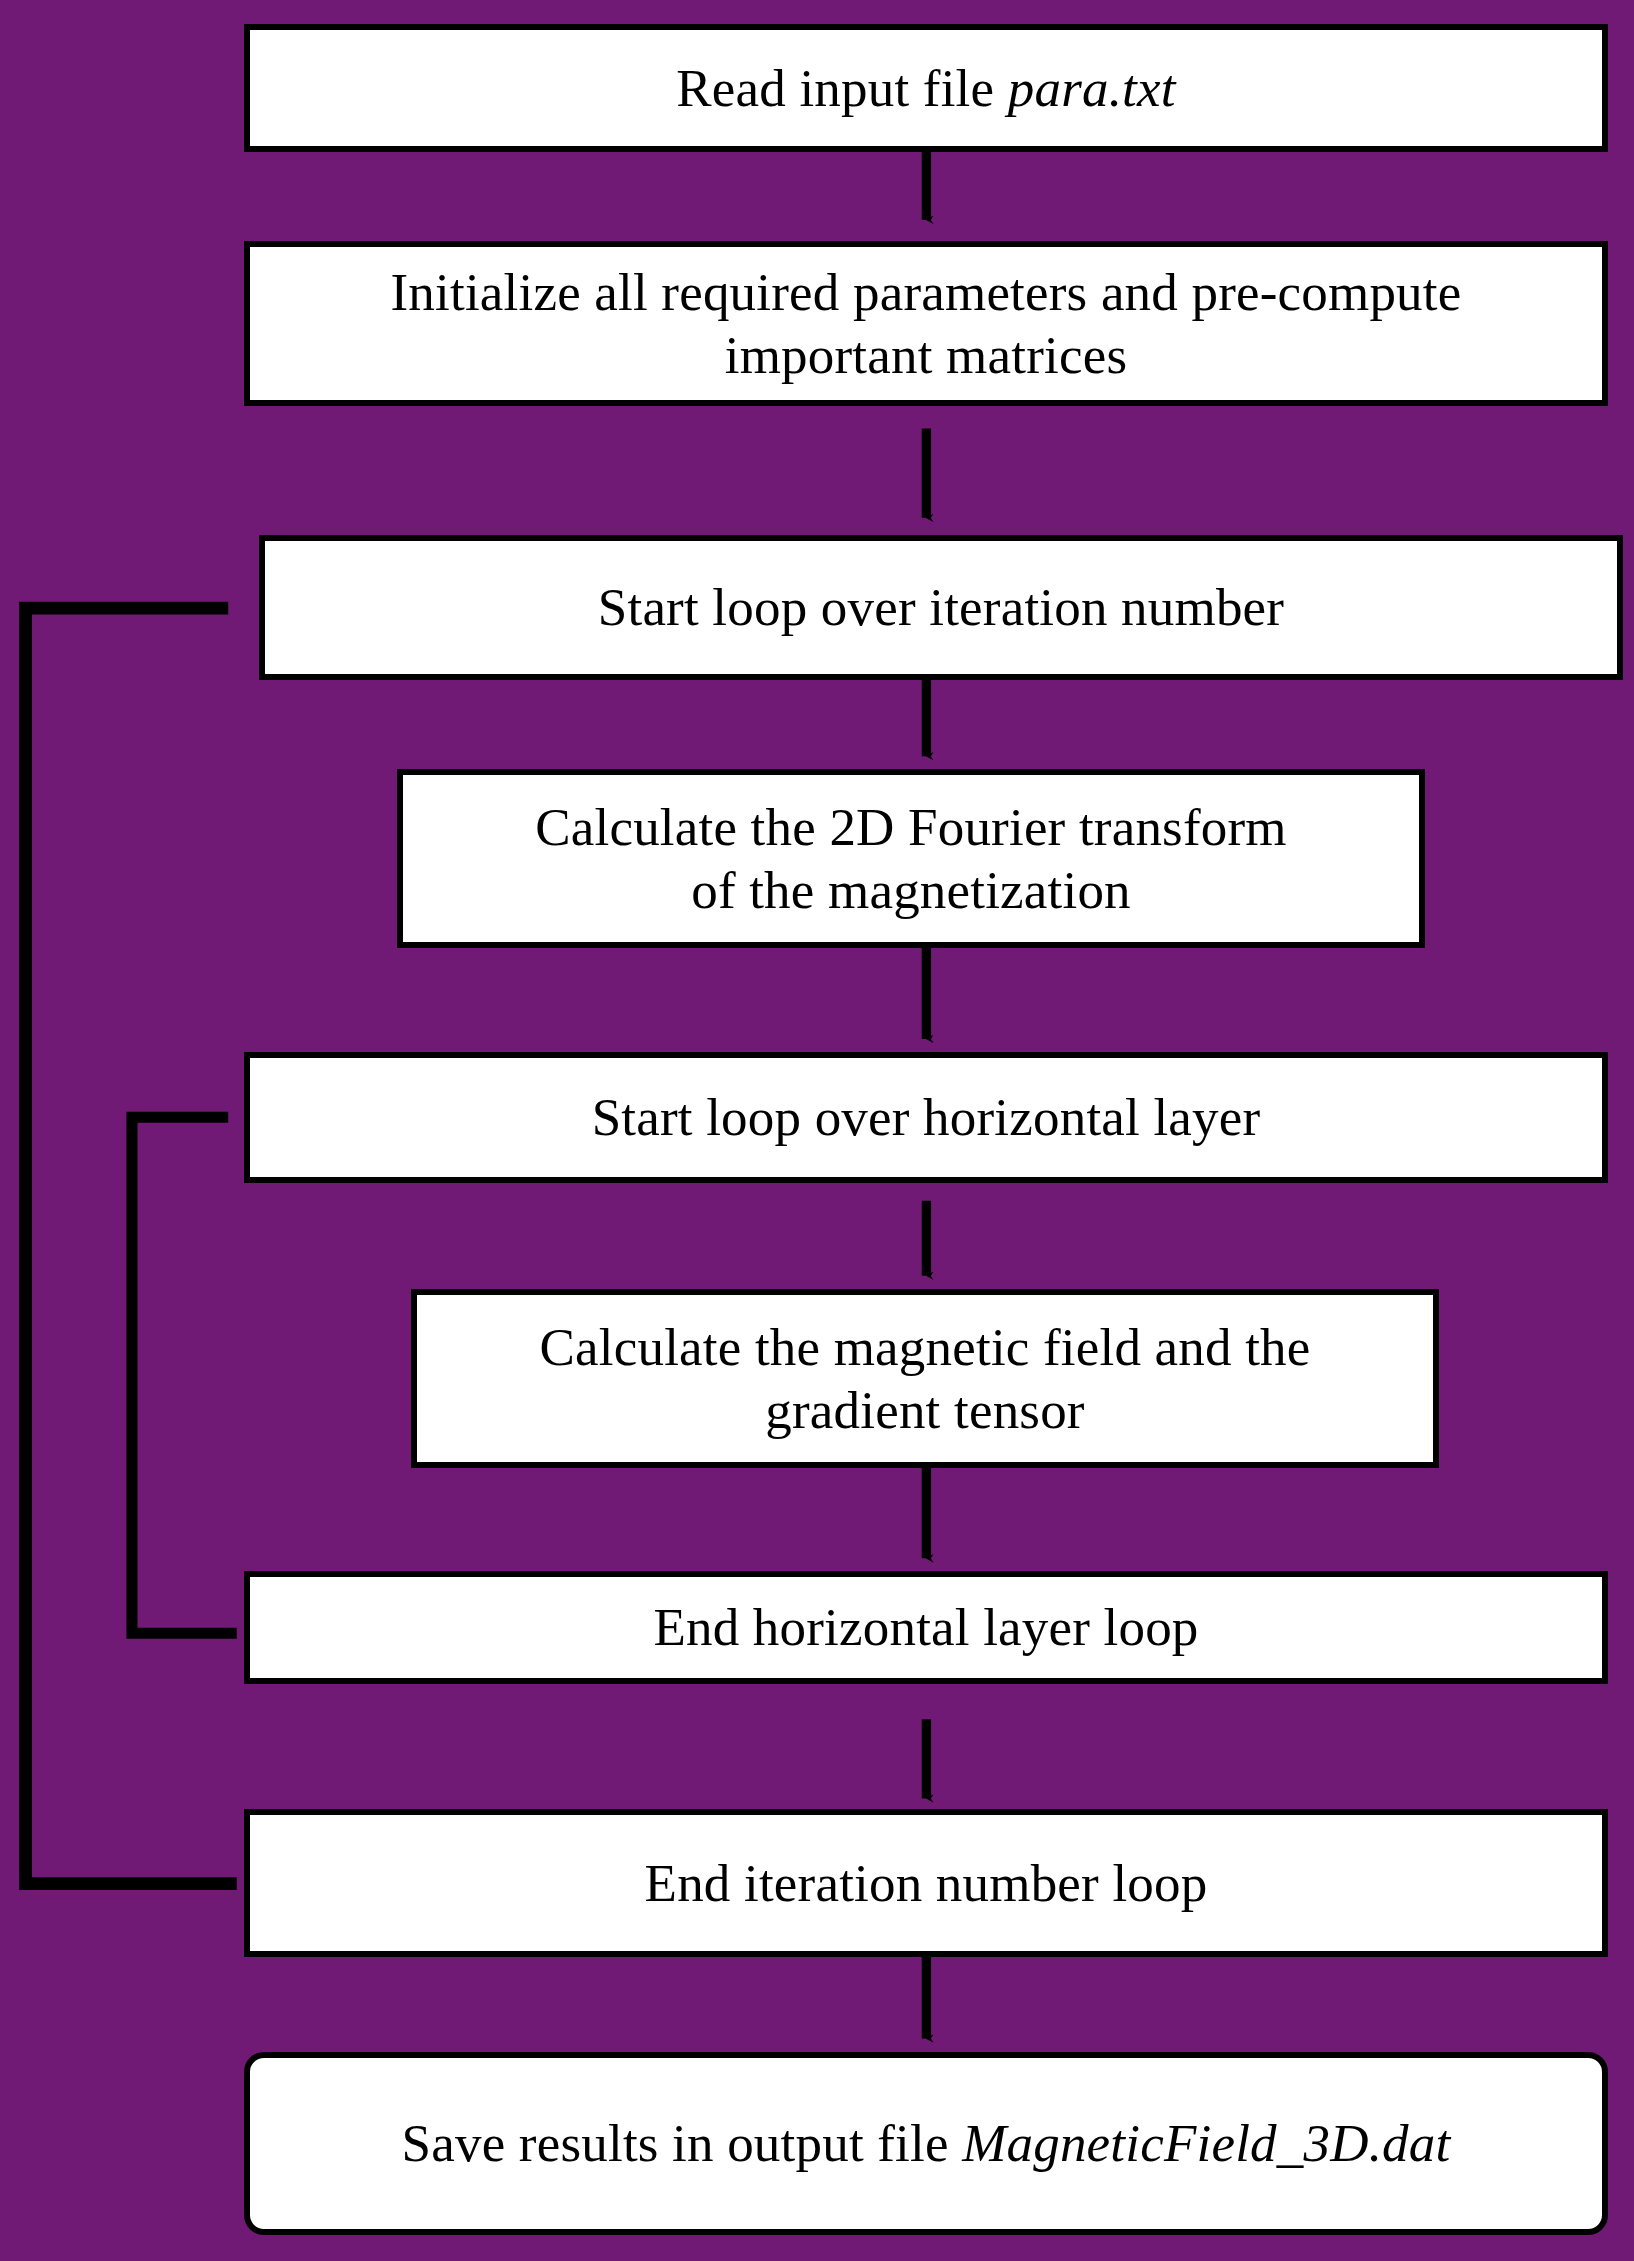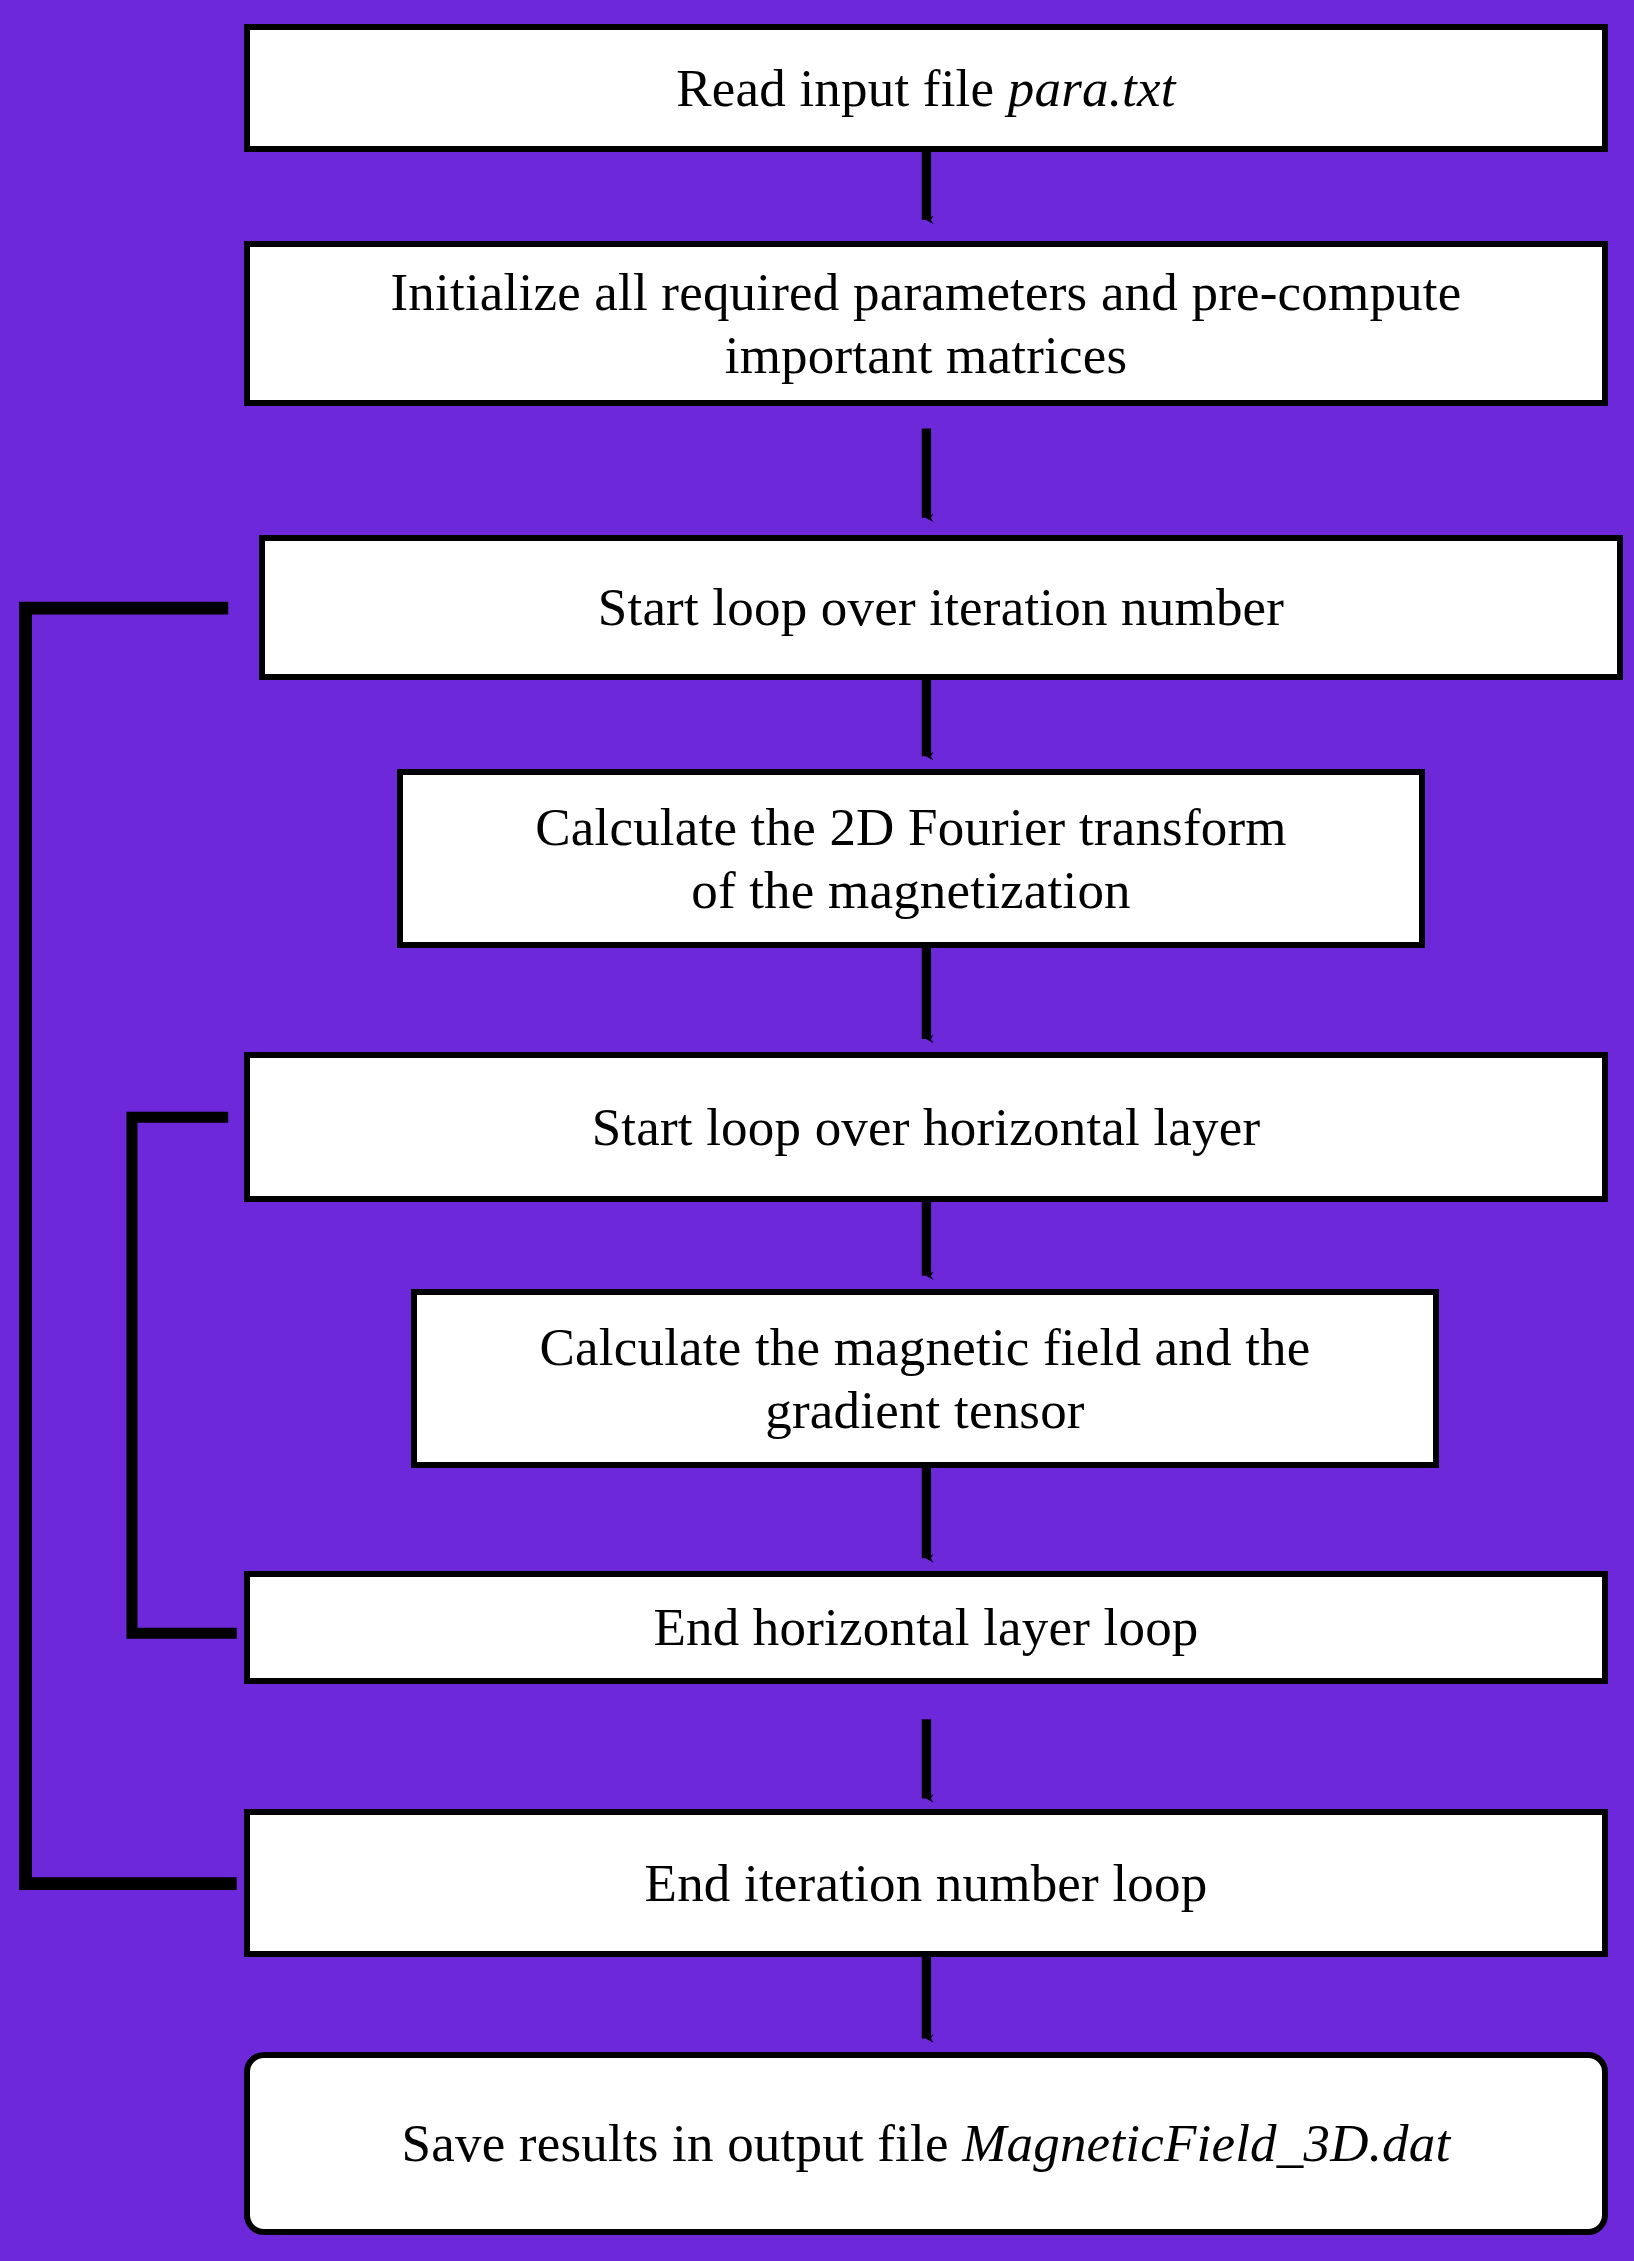--- a/index.html
+++ b/index.html
@@ -5,21 +5,21 @@
 <style>
   html, body {
     margin: 0;
     padding: 0;
     background: #ffffff;
   }
   #stage {
     position: relative;
     width: 1634px;
     height: 2261px;
-    background: #6d28d9;
+    background: #701a75;
     overflow: hidden;
     font-family: "Liberation Serif", "DejaVu Serif", serif;
   }
   #edges {
     position: absolute;
     left: 0;
     top: 0;
     width: 1634px;
     height: 2261px;
     pointer-events: none;
@@ -94,21 +94,21 @@
 
   <div class="node" style="left:259px; top:535px; width:1364px; height:145px;">
     <span class="label">Start loop over iteration number</span>
   </div>
 
   <div class="node" style="left:397px; top:769px; width:1028px; height:179px;">
     <span class="label">Calculate the 2D Fourier transform
 of the magnetization</span>
   </div>
 
-  <div class="node" style="left:244px; top:1052px; width:1364px; height:150px;">
+  <div class="node" style="left:244px; top:1052px; width:1364px; height:131px;">
     <span class="label">Start loop over horizontal layer</span>
   </div>
 
   <div class="node" style="left:411px; top:1289px; width:1028px; height:179px;">
     <span class="label">Calculate the magnetic field and the
 gradient tensor</span>
   </div>
 
   <div class="node" style="left:244px; top:1571px; width:1364px; height:113px;">
     <span class="label">End horizontal layer loop</span>

